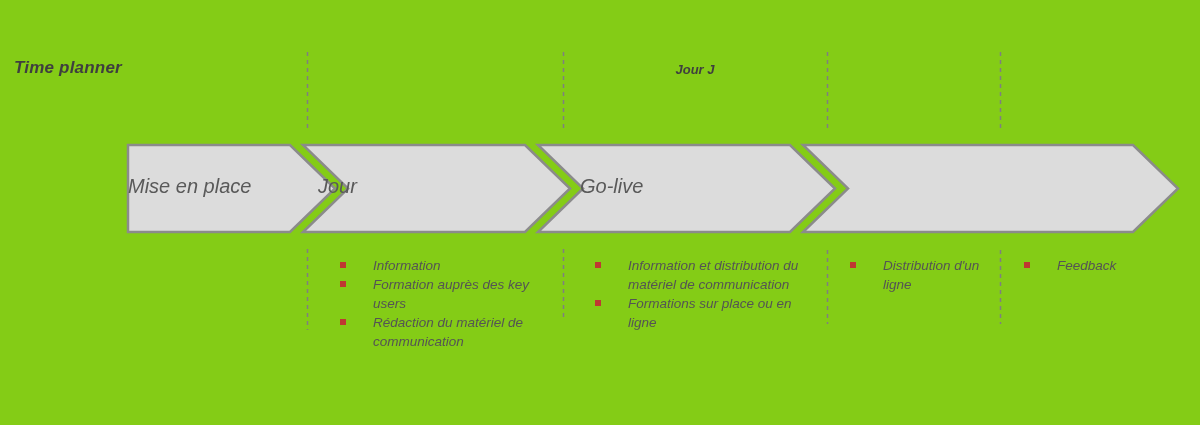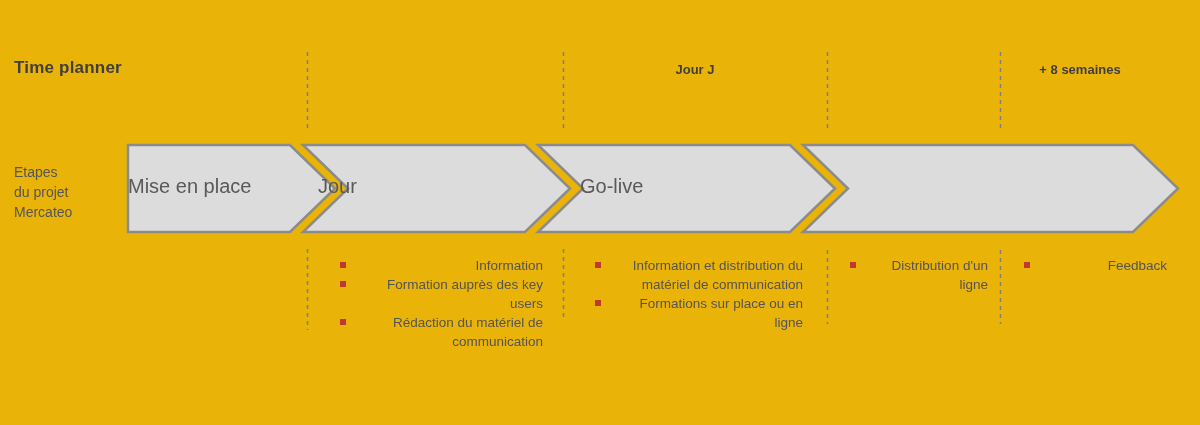--- a/index.html
+++ b/index.html
@@ -1,38 +1,38 @@
 <!DOCTYPE html>
 <html><head>
 <meta charset="utf-8">
 <style>
   html,body{margin:0;padding:0;background:#ffffff;}
   body{width:1200px;height:425px;font-family:"Liberation Sans", sans-serif;}
-  .canvas{position:relative;width:1200px;height:425px;background:#eab308;overflow:hidden;}
+  .canvas{position:relative;width:1200px;height:425px;background:#84cc16;overflow:hidden;font-style:italic;}
   .layer-svg{position:absolute;left:0;top:0;}
 
   .title{position:absolute;left:14px;top:58px;font-size:17px;font-weight:bold;color:#3f3f3f;letter-spacing:.2px;}
 
   .row-label{position:absolute;left:14px;top:162px;font-size:14px;color:#555555;line-height:20px;}
 
   .milestone{position:absolute;top:62px;font-size:13px;font-weight:bold;color:#3f3f3f;text-align:center;}
   .m0{left:307px;width:256px;}
   .m1{left:563px;width:264px;}
   .m2{left:827px;width:173px;}
   .m3{left:1000px;width:160px;}
 
   .phase-label{position:absolute;top:175px;font-size:20px;color:#595959;text-align:left;}
   .p0{left:128px;width:186px;}
   .p1{left:318px;width:236px;}
   .p2{left:580px;width:236px;}
   .p3{left:840px;width:322px;}
 
   ul.tasks{position:absolute;top:256px;margin:0;padding:0;list-style:none;
            font-size:13.5px;color:#545454;line-height:19px;}
-  ul.tasks li{position:relative;padding-left:33px;margin:0;text-align:right;}
+  ul.tasks li{position:relative;padding-left:33px;margin:0;}
   ul.tasks li::before{content:"";position:absolute;left:0;top:6px;width:6px;height:6px;background:#bf3932;}
   .t0{left:340px;} .t0 li{width:170px;}
   .t1{left:595px;} .t1 li{width:175px;}
   .t2{left:850px;} .t2 li{width:105px;}
   .t3{left:1024px;} .t3 li{width:110px;}
 </style>
 </head>
 <body>
 
 <div class="canvas">
@@ -56,28 +56,22 @@
     <g fill="#dcdcdc" stroke="#8b8b8b" stroke-width="2.5" stroke-linejoin="miter">
       <polygon points="128,145 290,145 335,188.5 290,232 128,232"></polygon>
       <polygon points="303,145 525,145 570,188.5 525,232 303,232 348,188.5"></polygon>
       <polygon points="538,145 790,145 835,188.5 790,232 538,232 583,188.5"></polygon>
       <polygon points="803,145 1133,145 1178,188.5 1133,232 803,232 848,188.5"></polygon>
     </g>
   </svg>
 
   <div class="title">Time planner</div>
 
-  <div class="row-label">
-    <div>Etapes</div>
-    <div>du projet</div>
-    <div>Mercateo</div>
-  </div>
 
   <div class="milestone m1">Jour J</div>
-  <div class="milestone m3">+ 8 semaines</div>
 
   <div class="phase-label p0">Mise en place</div>
   <div class="phase-label p1">Jour</div>
   <div class="phase-label p2">Go-live</div>
 
   <ul class="tasks t0">
     <li>Information</li>
     <li>Formation auprès des key users</li>
     <li>Rédaction du matériel de communication</li>
   </ul>

